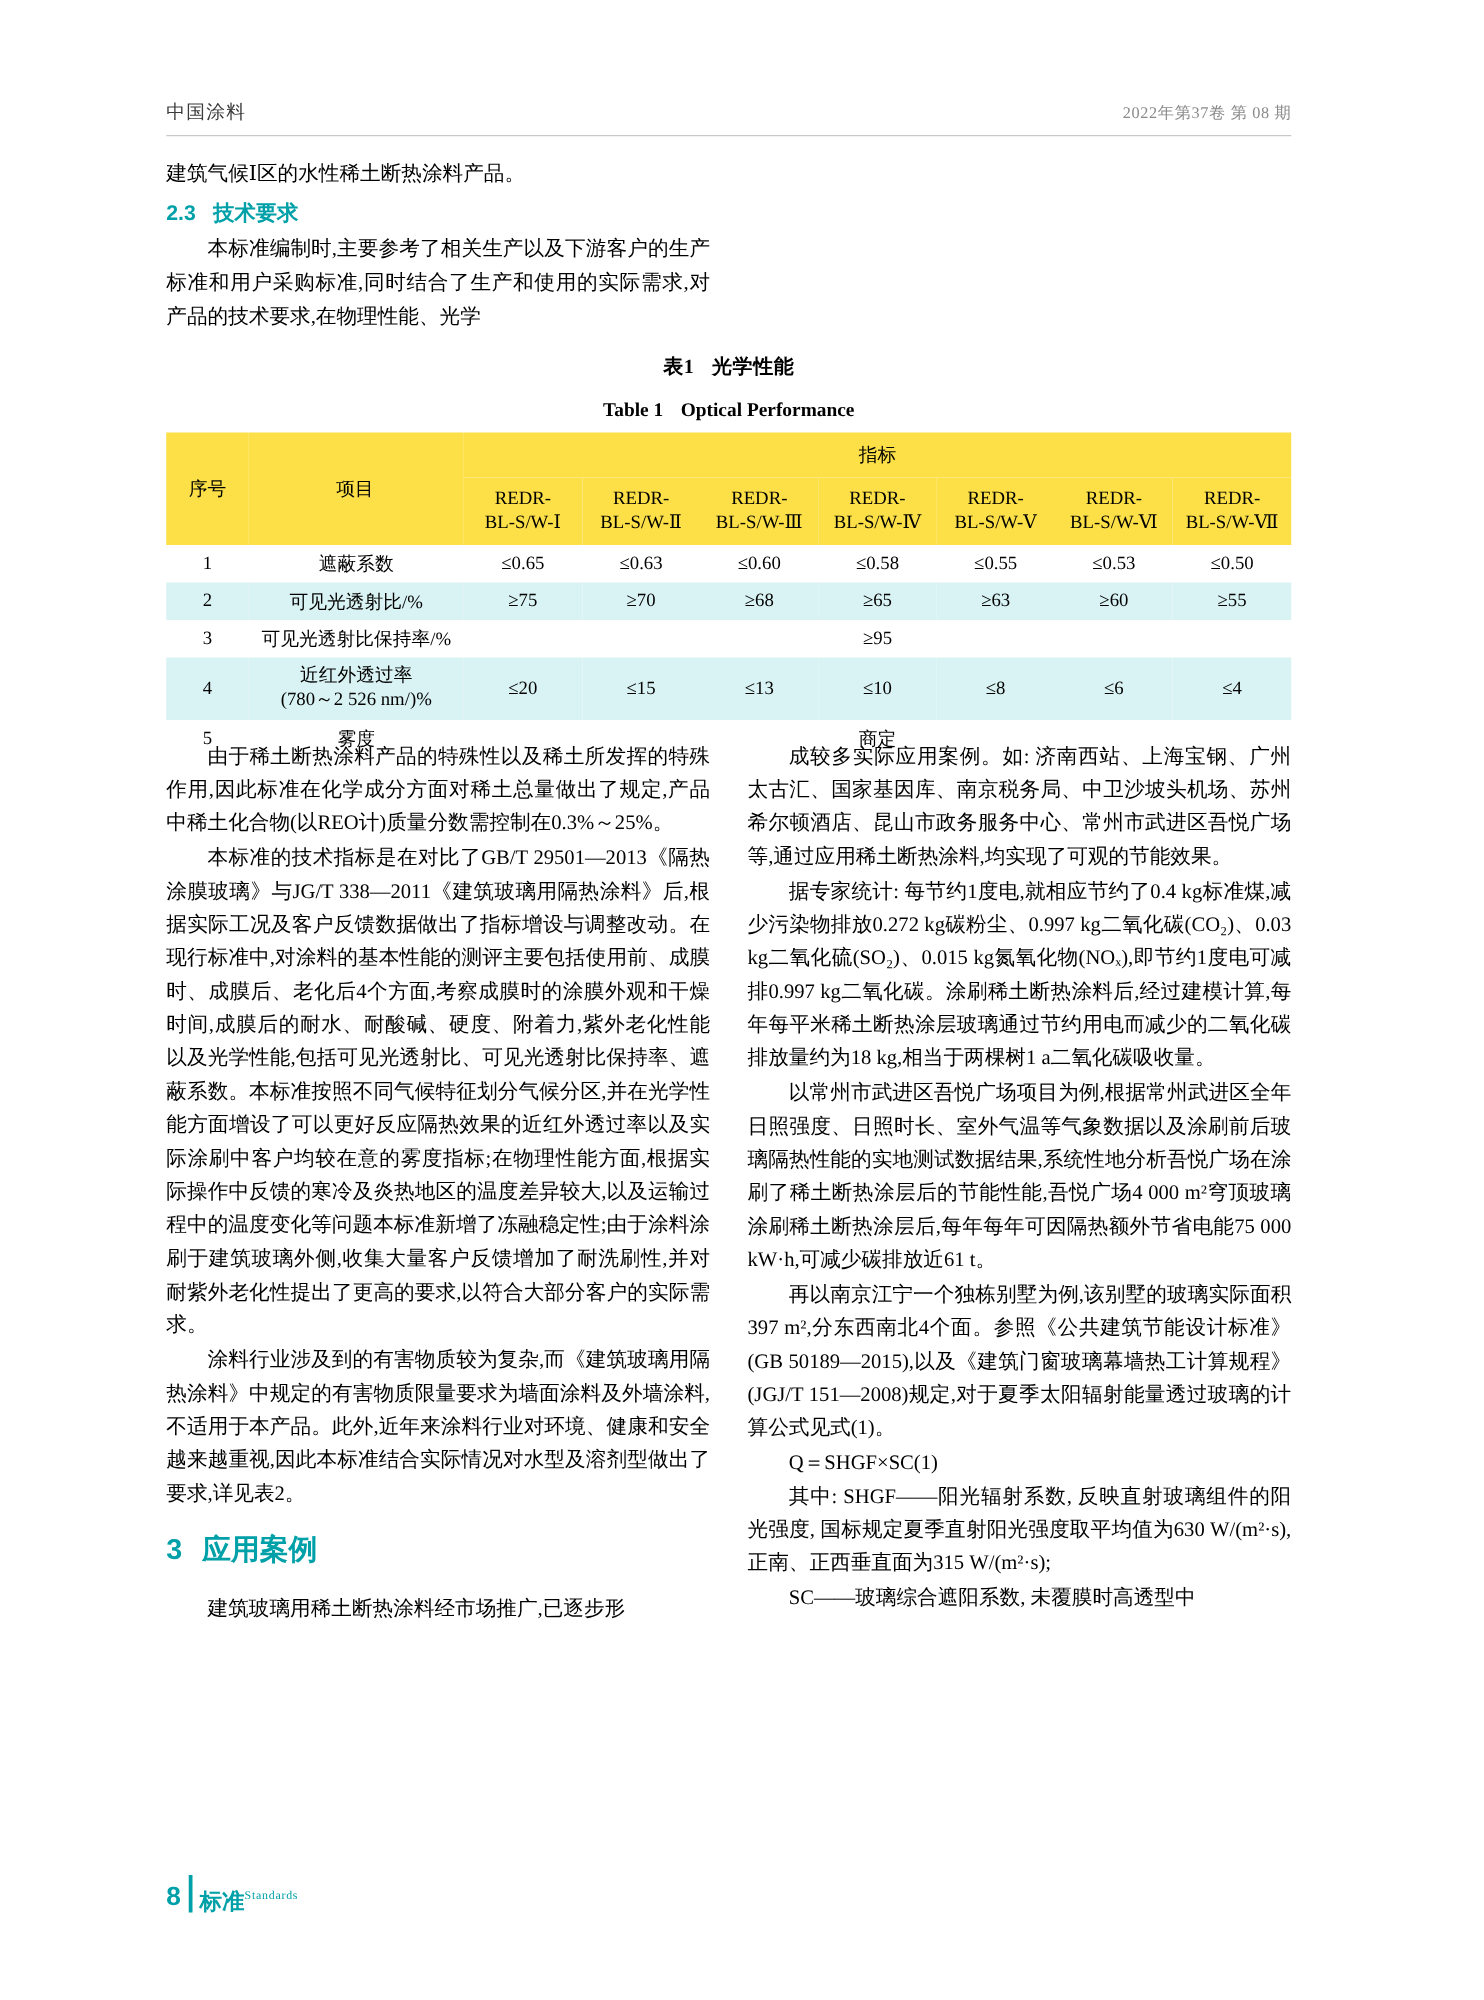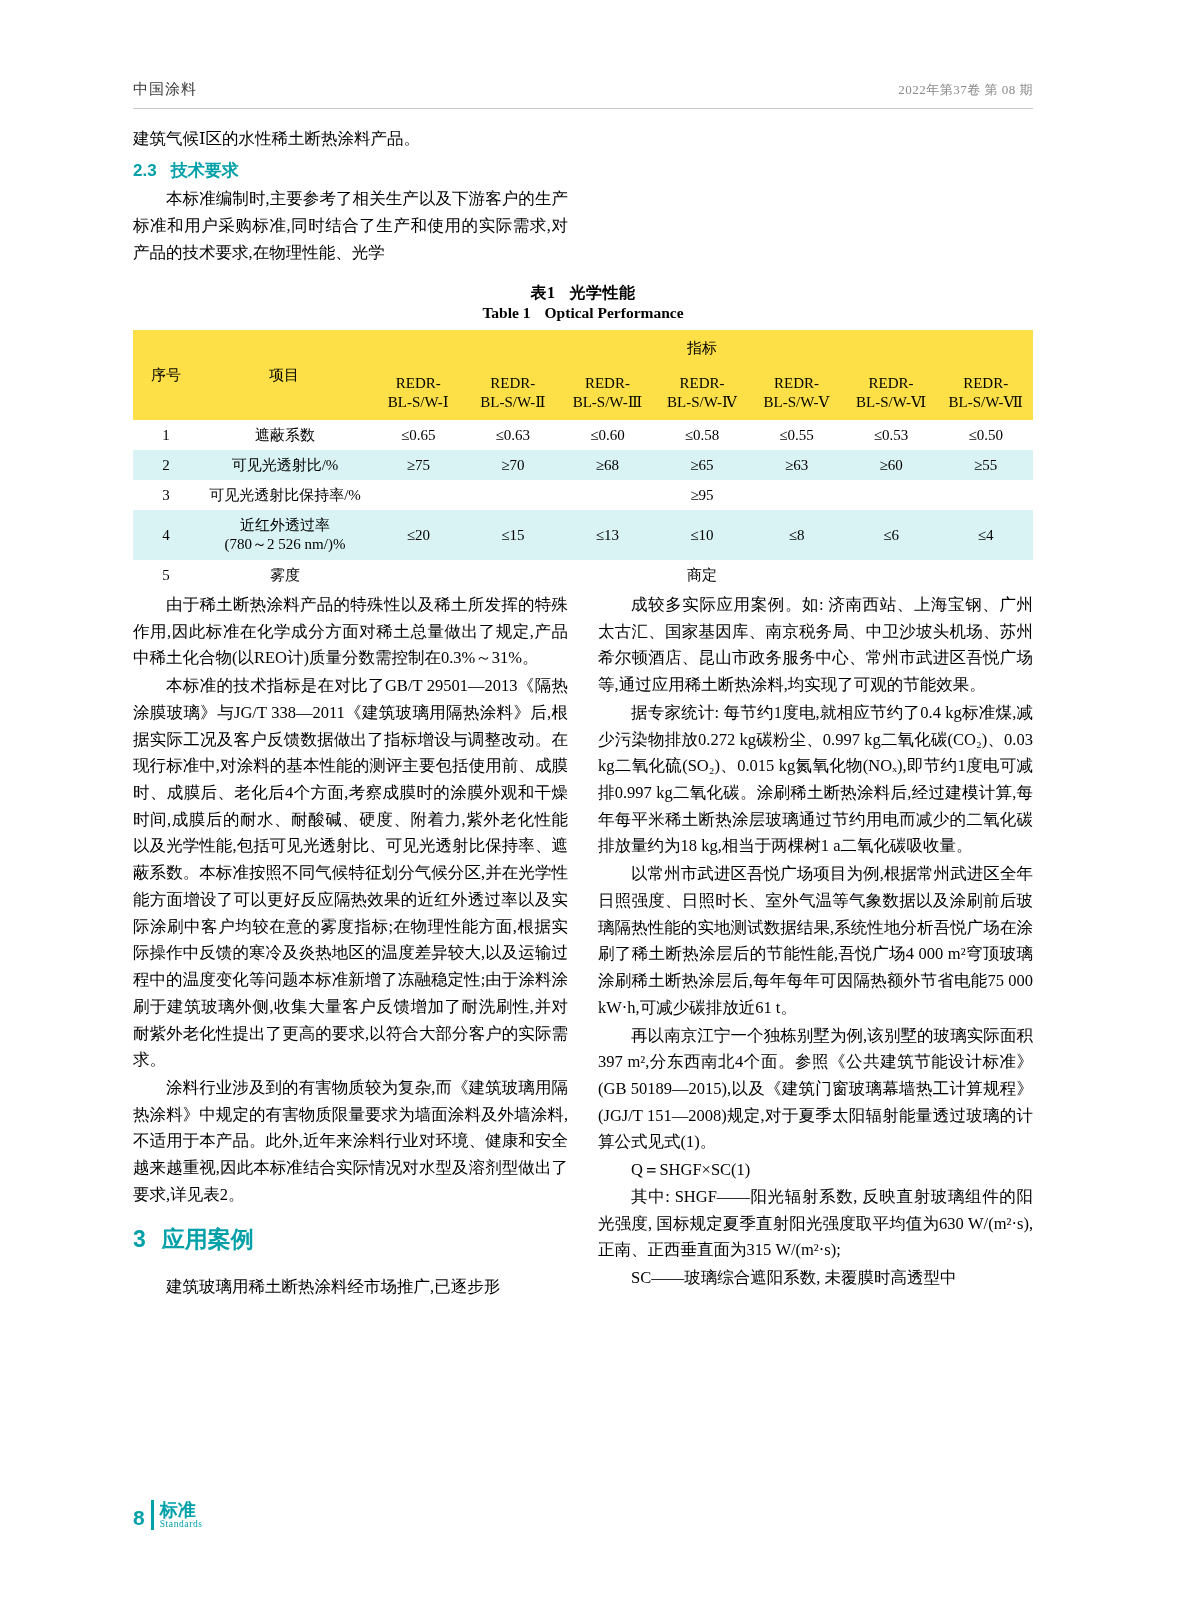--- a/index.html
+++ b/index.html
@@ -92,21 +92,21 @@
     position: absolute;
     left: 133px;
     top: 283px;
     width: 900px;
   }
   .tbl-caption-cn {
     text-align: center;
     font-size: 16px;
     font-weight: bold;
     letter-spacing: 0.5px;
-    margin-bottom: 0;
+    margin-bottom: 16px;
   }
   .tbl-caption-cn .lbl { margin-right: 14px; }
   .tbl-caption-en {
     text-align: center;
     font-size: 15.5px;
     font-weight: bold;
     font-family: "Liberation Serif", serif;
     margin-bottom: 8px;
   }
   .tbl-caption-en .lbl { margin-right: 14px; }
@@ -174,21 +174,21 @@
     font-family: "Liberation Sans", sans-serif;
     line-height: 1;
   }
   .footer .ftxt-en {
     color: #00a0a8;
     font-size: 9.5px;
     font-family: "Liberation Serif", serif;
     letter-spacing: 0.6px;
     line-height: 1.2;
   }
-  .footer .fstack { display: flex; flex-direction: column; }
+  .footer .fstack { display: flex; flex-direction: row; }
 </style>
 </head>
 <body>
 
 <div class="page">
 
   <div class="header">
     <div class="journal">中国涂料</div>
     <div class="issue">2022年第37卷  第 08 期</div>
   </div>
@@ -299,21 +299,21 @@
         <tr>
           <td class="c-idx">5</td>
           <td class="c-item">雾度</td>
           <td colspan="7">商定</td>
         </tr>
       </tbody>
     </table>
   </div>
 
   <div class="col col-left" style="top:592px;">
-    <p class="para">由于稀土断热涂料产品的特殊性以及稀土所发挥的特殊作用,因此标准在化学成分方面对稀土总量做出了规定,产品中稀土化合物(以REO计)质量分数需控制在0.3%～31%。</p>
+    <p class="para">由于稀土断热涂料产品的特殊性以及稀土所发挥的特殊作用,因此标准在化学成分方面对稀土总量做出了规定,产品中稀土化合物(以REO计)质量分数需控制在0.3%～25%。</p>
     <p class="para">本标准的技术指标是在对比了GB/T 29501—2013《隔热涂膜玻璃》与JG/T 338—2011《建筑玻璃用隔热涂料》后,根据实际工况及客户反馈数据做出了指标增设与调整改动。在现行标准中,对涂料的基本性能的测评主要包括使用前、成膜时、成膜后、老化后4个方面,考察成膜时的涂膜外观和干燥时间,成膜后的耐水、耐酸碱、硬度、附着力,紫外老化性能以及光学性能,包括可见光透射比、可见光透射比保持率、遮蔽系数。本标准按照不同气候特征划分气候分区,并在光学性能方面增设了可以更好反应隔热效果的近红外透过率以及实际涂刷中客户均较在意的雾度指标;在物理性能方面,根据实际操作中反馈的寒冷及炎热地区的温度差异较大,以及运输过程中的温度变化等问题本标准新增了冻融稳定性;由于涂料涂刷于建筑玻璃外侧,收集大量客户反馈增加了耐洗刷性,并对耐紫外老化性提出了更高的要求,以符合大部分客户的实际需求。</p>
     <p class="para">涂料行业涉及到的有害物质较为复杂,而《建筑玻璃用隔热涂料》中规定的有害物质限量要求为墙面涂料及外墙涂料,不适用于本产品。此外,近年来涂料行业对环境、健康和安全越来越重视,因此本标准结合实际情况对水型及溶剂型做出了要求,详见表2。</p>
     <div class="h2">
       <span class="num">3</span><span>应用案例</span>
     </div>
     <p class="para">建筑玻璃用稀土断热涂料经市场推广,已逐步形</p>
   </div>
 
   <div class="col col-right" style="top:592px;">
     <p class="para">成较多实际应用案例。如: 济南西站、上海宝钢、广州太古汇、国家基因库、南京税务局、中卫沙坡头机场、苏州希尔顿酒店、昆山市政务服务中心、常州市武进区吾悦广场等,通过应用稀土断热涂料,均实现了可观的节能效果。</p>

